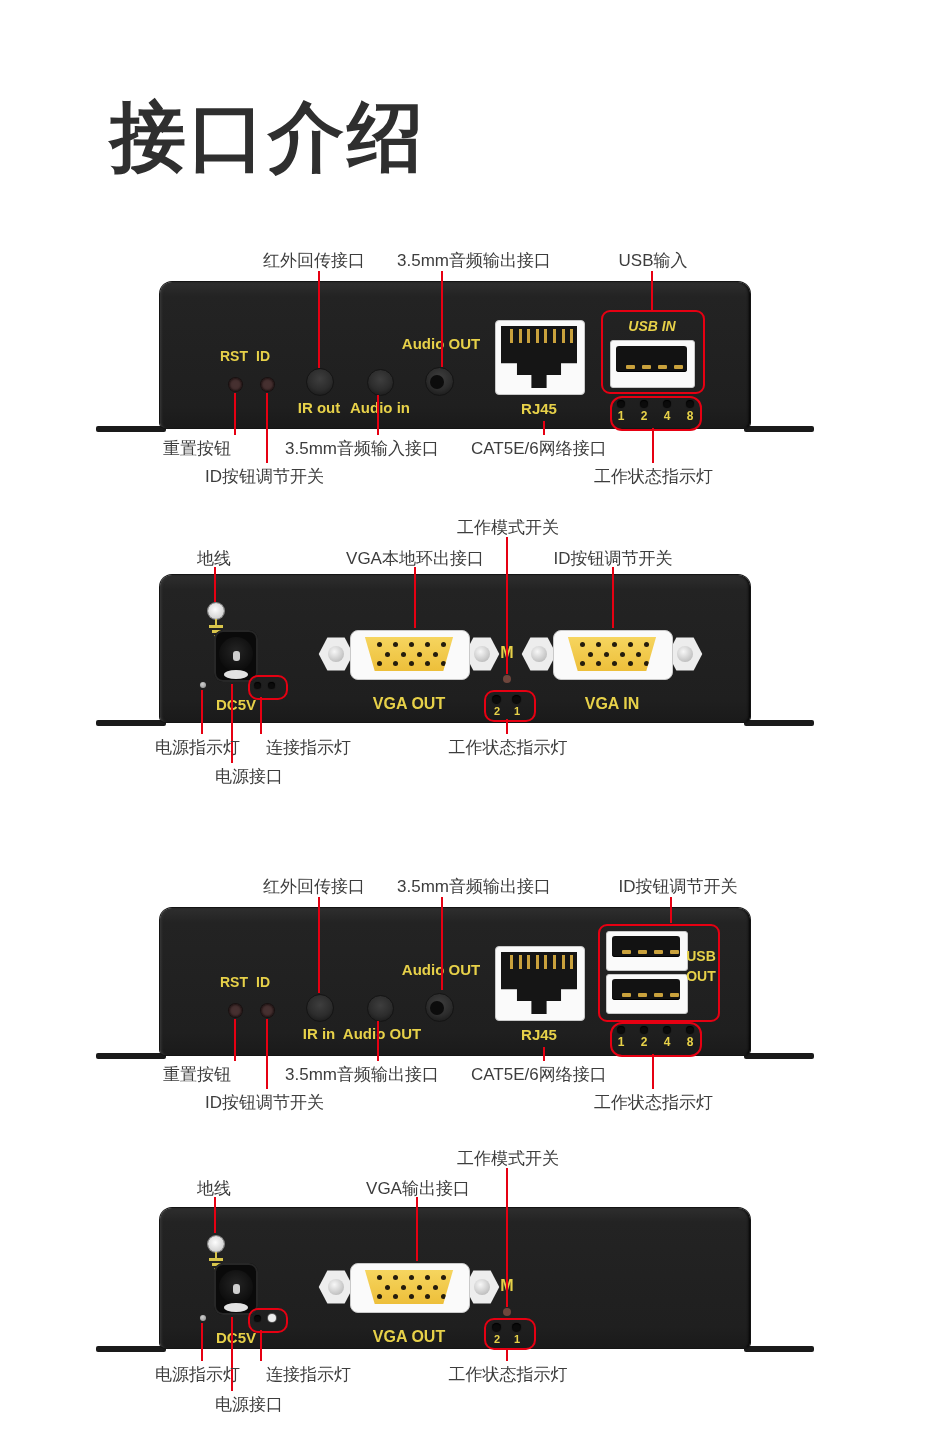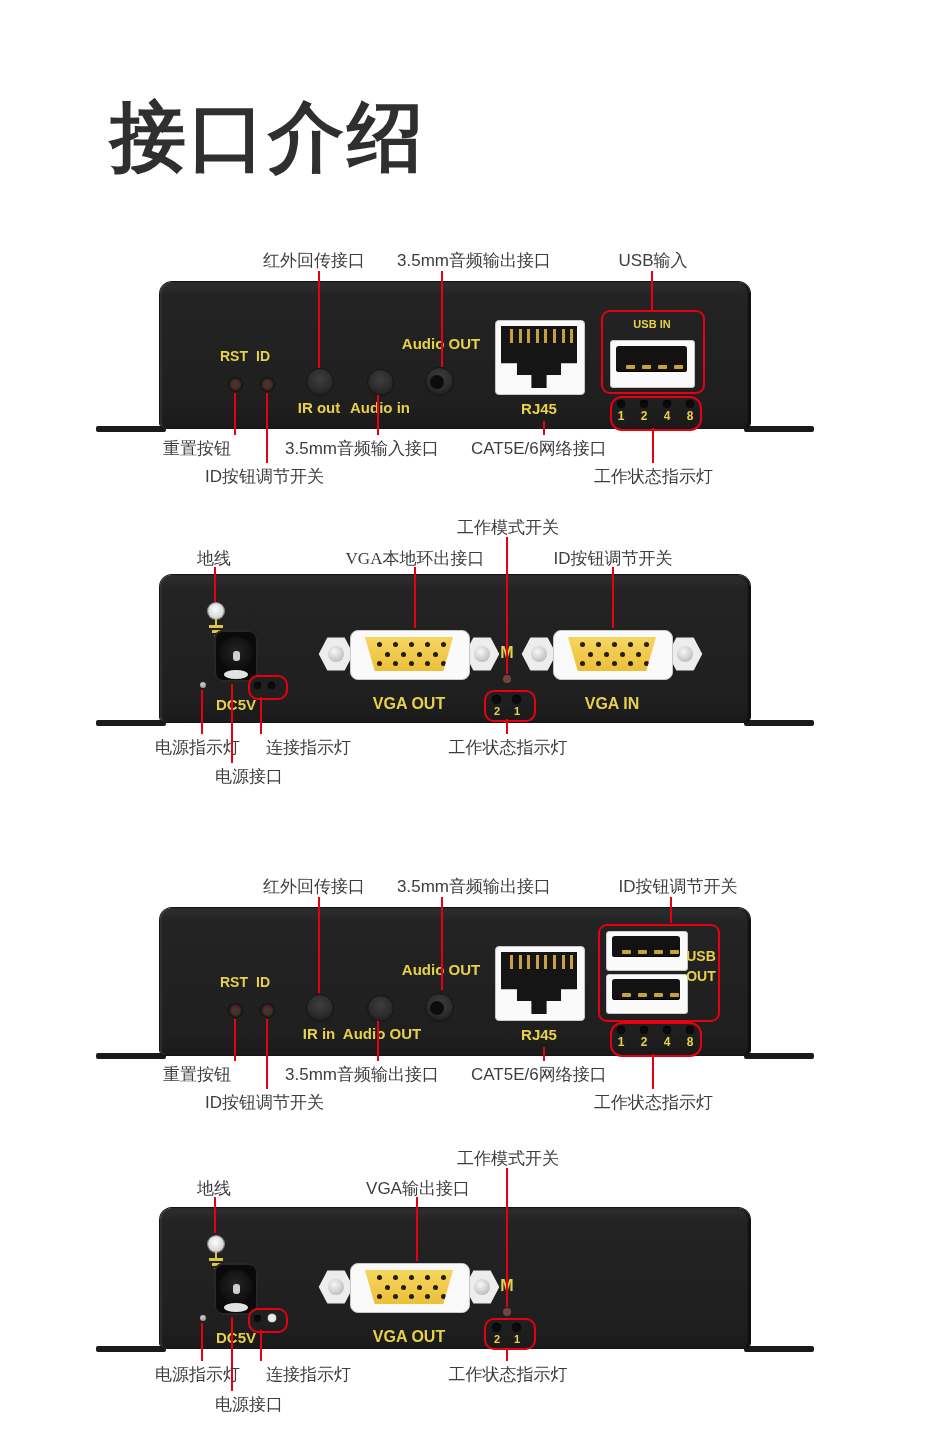--- a/index.html
+++ b/index.html
@@ -86,21 +86,21 @@
           <i class="rpin" style="left: 26.2px;"></i>
           <i class="rpin" style="left: 34.8px;"></i>
           <i class="rpin" style="left: 43.4px;"></i>
           <i class="rpin" style="left: 52px;"></i>
           <i class="rpin" style="left: 60.6px;"></i>
           <i class="rpin" style="left: 69.2px;"></i>
         </div>
     </div>
     <span class="ylw ctr" style="left:379px;top:118px;font-size:15px;">RJ45</span>
     <div class="redbox" style="left:441px;top:28px;width:100px;height:80px;"></div>
-    <span class="ylw ctr" style="left:492px;top:36px;font-size:11px;">USB IN</span>
+    <span class="ylw ctr" style="left:492px;top:36px;font-size:14px;font-style:italic;">USB IN</span>
     <div class="bezel" style="left:450px;top:58px;width:83px;height:46px;border-radius:3px;">
       <div class="tongue" style="left:5px;top:5px;width:71px;height:26px;">
           <i class="upin" style="left: 10px;"></i>
           <i class="upin" style="left: 26px;"></i>
           <i class="upin" style="left: 42px;"></i>
           <i class="upin" style="left: 58px;"></i>
         </div>
     </div>
     <div class="redbox" style="left:450px;top:114px;width:88px;height:31px;border-radius:12px;"></div>
     <div class="led" style="left:457px;top:118px;width:8px;height:8px;"></div>
@@ -119,21 +119,21 @@
   <div class="rline" style="left:543px;top:421px;height:14px;"></div>
   <div class="rline" style="left:652px;top:428px;height:35px;"></div>
   <div class="callout" style="left:163px;top:437px;">重置按钮</div>
   <div class="callout" style="left:285px;top:437px;">3.5mm音频输入接口</div>
   <div class="callout" style="left:471px;top:437px;">CAT5E/6网络接口</div>
   <div class="callout" style="left:205px;top:465px;">ID按钮调节开关</div>
   <div class="callout" style="left:594px;top:465px;">工作状态指示灯</div>
 
   <div class="callout ctr" style="left:508px;top:516px;">工作模式开关</div>
   <div class="callout" style="left:197px;top:547px;">地线</div>
-  <div class="callout ctr" style="left:415px;top:547px;font-family:Liberation Serif, serif;">VGA本地环出接口</div>
+  <div class="callout ctr" style="left:415px;top:547px;">VGA本地环出接口</div>
   <div class="callout ctr" style="left:613px;top:547px;">ID按钮调节开关</div>
   <div class="rline" style="left:506px;top:537px;height:137px;"></div>
   <div class="rline" style="left:214px;top:567px;height:35px;"></div>
   <div class="rline" style="left:414px;top:567px;height:61px;"></div>
   <div class="rline" style="left:612px;top:567px;height:61px;"></div>
 
   <div class="ear" style="left:96px;top:720px;width:70px;"></div>
   <div class="ear" style="left:744px;top:720px;width:70px;"></div>
   <div class="panel" style="left:160px;top:575px;width:590px;height:147px;">
     <div class="screw" style="left:48px;top:28px;"></div>

